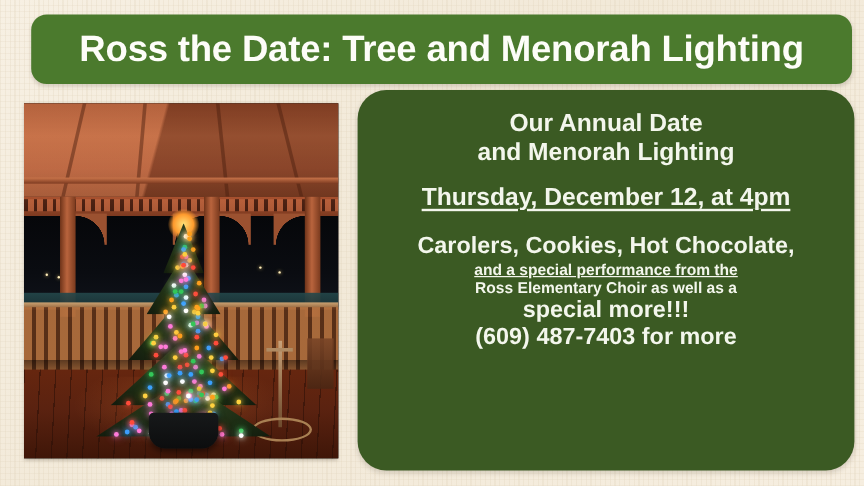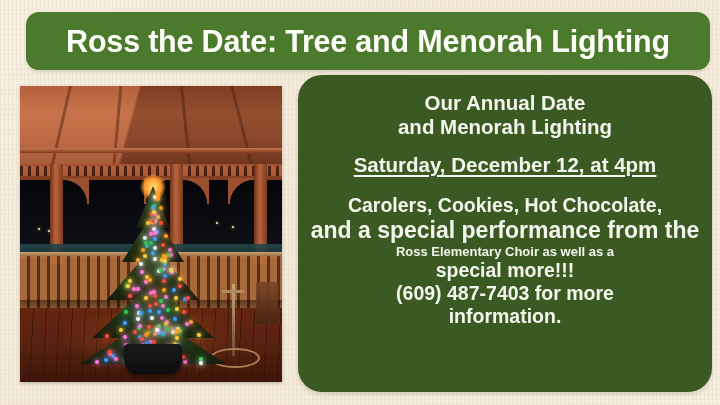--- a/index.html
+++ b/index.html
@@ -235,21 +235,21 @@
     color: #f3f6ec;
     font-weight: bold;
     text-align: center;
     line-height: 1.18;
     white-space: nowrap;
   }
   #line-annual    { font-size: 20.5px; margin-top: 2px; }
   #line-menorah   { font-size: 20.5px; }
   #line-date      { font-size: 20.5px; margin-top: 14px; text-decoration: underline; text-underline-offset: 3px; }
   #line-carolers  { font-size: 19.5px; margin-top: 16px; }
-  #line-perf      { font-size: 23px; }
+  #line-perf      { font-size: 13px; text-decoration: underline; }
   #line-choir     { font-size: 13px; }
   #line-guest     { font-size: 19.5px; }
   #line-call      { font-size: 19.5px; margin-top: 16px; }
   #line-phone     { font-size: 19.5px; }
   #line-info      { font-size: 19.5px; }
 </style>
 </head>
 <body>
 
 <div id="poster">
@@ -466,22 +466,21 @@
         <div class="bulb" style="left: 16.9px; top: 181.7px; background: rgb(255, 122, 217); box-shadow: rgb(255, 122, 217) 0px 0px 4px, rgb(255, 122, 217) 0px 0px 8px;"></div>
         <div class="bulb" style="left: 67px; top: 162.5px; background: rgb(58, 160, 255); box-shadow: rgb(58, 160, 255) 0px 0px 4px, rgb(58, 160, 255) 0px 0px 8px;"></div>
       </div>
 
     <div class="ph" id="stand"></div>
   </div>
 
   <div id="body-panel">
     <div class="body-line" id="line-annual">Our Annual Date</div>
     <div class="body-line" id="line-menorah">and Menorah Lighting</div>
-    <div class="body-line" id="line-date">Saturday, December 12, at 4pm</div>
+    <div class="body-line" id="line-date">Thursday, December 12, at 4pm</div>
     <div class="body-line" id="line-carolers">Carolers, Cookies, Hot Chocolate,</div>
     <div class="body-line" id="line-perf">and a special performance from the</div>
     <div class="body-line" id="line-choir">Ross Elementary Choir as well as a</div>
     <div class="body-line" id="line-guest">special more!!!</div>
     <div class="body-line" id="line-phone">(609) 487-7403 for more</div>
-    <div class="body-line" id="line-info">information.</div>
   </div>
 
 </div>
 
 </body></html>

